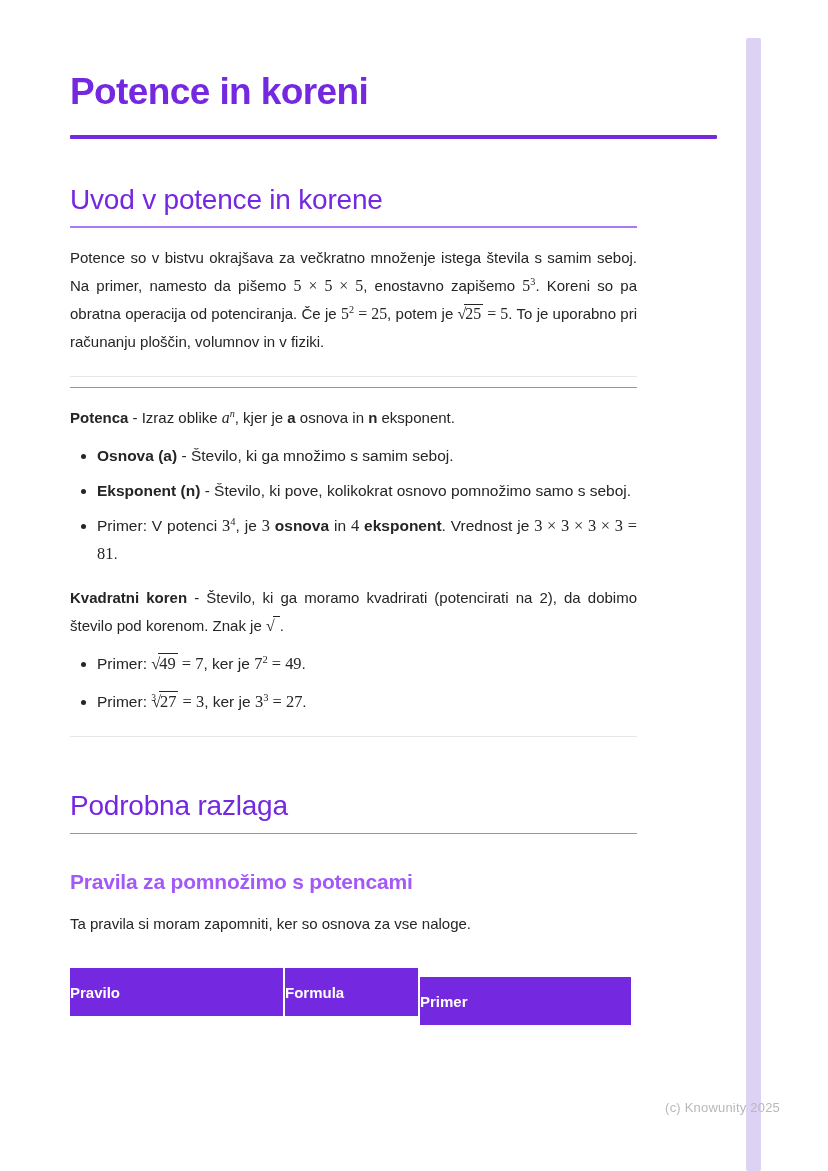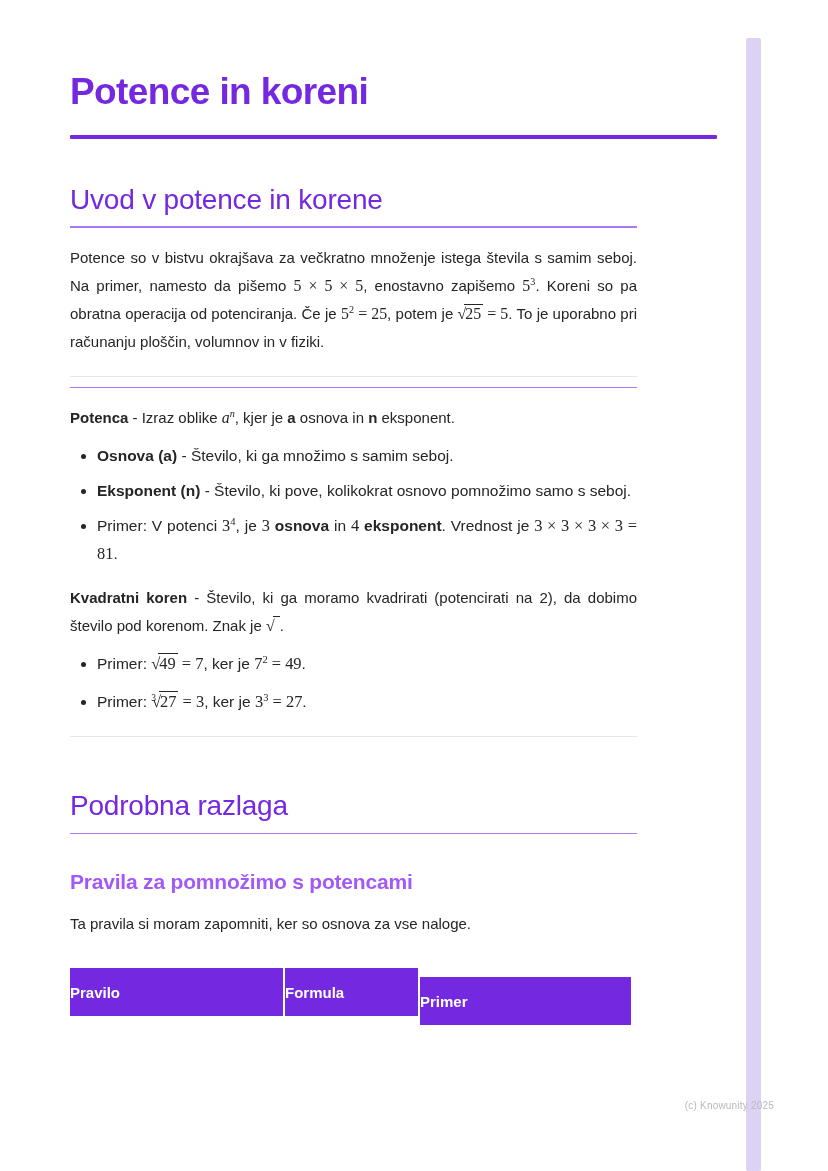--- a/index.html
+++ b/index.html
@@ -7,22 +7,22 @@
   body {
     width:828px; height:1171px; position:relative; overflow:hidden;
     font-family:"Liberation Sans", sans-serif;
     color:#252525;
   }
   .scroll-strip {
     position:absolute; left:746px; top:38px; width:15px; height:1133px;
     background:var(--strip,#ddd2f4); border-radius:2px;
   }
   .watermark {
-    position:absolute; right:54px; top:1100px; z-index:2;
-    font-size:10px; color:#b9b9bd; letter-spacing:0.2px;
+    position:absolute; right:48px; top:1100px; z-index:2;
+    font-size:13px; color:#b9b9bd; letter-spacing:0.2px;
   }
   .content {
     position:absolute; left:70px; top:0; width:647px; padding-top:72px;
   }
   h1.doc-title {
     font-size:37px; font-weight:bold; color:var(--accent,#7428e0);
     letter-spacing:-0.6px; line-height:1.1;
   }
   .title-rule {
     width:647px; height:4px; background:var(--accent,#7428e0);

